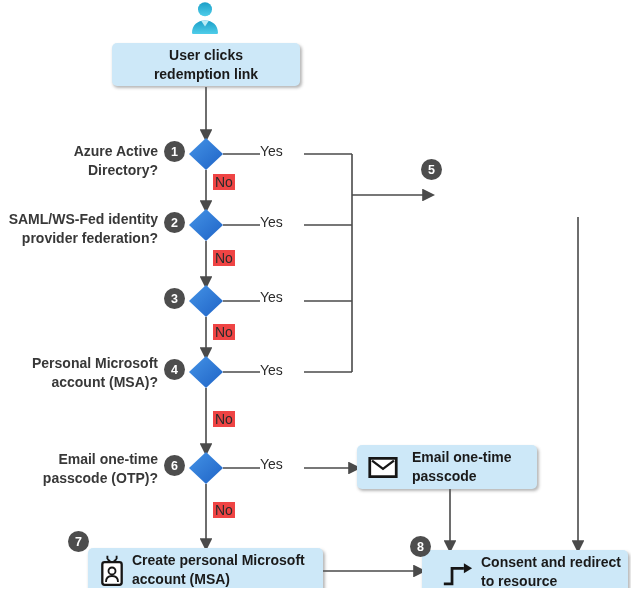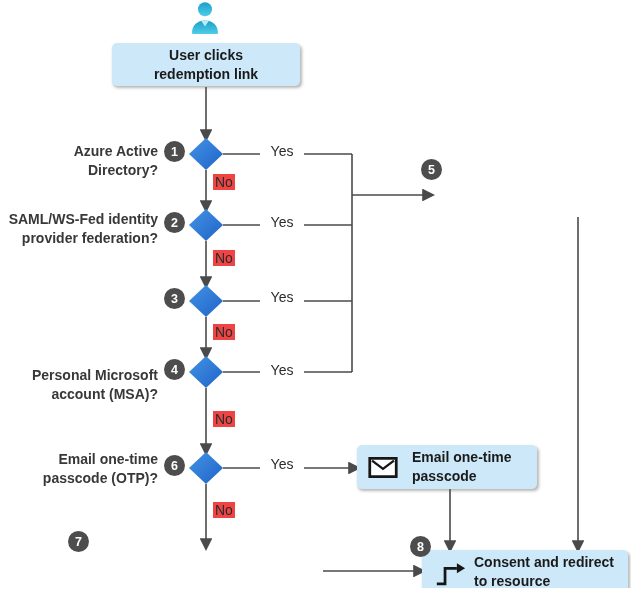--- a/index.html
+++ b/index.html
@@ -23,21 +23,21 @@
   .box.center{justify-content:center;}
   .box.center .txt{text-align:center;}
   .qlabel{
     position:absolute;left:0;width:158px;text-align:right;
     font-weight:bold;font-size:14px;line-height:19px;color:var(--label-text,#383838);
     white-space:pre-line;
   }
   .branch{
     position:absolute;font-size:14px;line-height:16px;color:var(--branch-text,#2b2b2b);
   }
-  .branch.yes{width:44px;text-align:center;background:#fff;left:260px;}
+  .branch.yes{width:44px;background:#fff;left:260px;}
   .branch.no{left:213px;background:#ef4444;padding:0 2px;}
   .badge{
     position:absolute;width:21px;height:21px;border-radius:50%;
     background:var(--badge-gray,#4d4d4d);color:#fff;font-size:12.5px;font-weight:bold;
     display:flex;align-items:center;justify-content:center;
   }
   .bicon{flex:0 0 auto;}
   .bicon .st{stroke:#161616;fill:none;}
   .bicon .fl{fill:#161616;}
   .bicon .wbg{fill:#ffffff;}
@@ -97,21 +97,21 @@
   </svg>
 
   <div class="box center" style="left:112px;top:43px;width:188px;height:43px;">
     <span class="txt">User clicks
 redemption link</span>
   </div>
 
   <div class="qlabel" style="top:210px;">SAML/WS-Fed identity
 provider federation?</div>
   <div class="qlabel" style="top:142px;">Azure Active Directory?</div>
-  <div class="qlabel" style="top:354px;margin-top:12px;">Personal Microsoft
+  <div class="qlabel" style="top:354px;">Personal Microsoft
 account (MSA)?</div>
   <div class="qlabel" style="top:450px;">Email one-time
 passcode (OTP)?</div>
 
   <div class="badge" style="left:164px;top:141px;">1</div>
   <div class="badge" style="left:164px;top:212px;">2</div>
   <div class="badge" style="left:164px;top:288px;">3</div>
   <div class="badge" style="left:164px;top:359px;">4</div>
   <div class="badge" style="left:164px;top:455px;">6</div>
 
@@ -131,23 +131,33 @@
 
   <div class="box" style="left:357px;top:445px;width:180px;height:44px;padding-left:11px;gap:14px;">
     <svg class="bicon" width="30" height="21" viewBox="0 0 32 23">
       <rect class="wbg" x="1.5" y="1.5" width="29" height="20" style="stroke:#161616;stroke-width:3;"></rect>
       <path class="st" d="M4,4 L16,13 L28,4" style="stroke-width:2.6;"></path>
     </svg>
     <span class="txt">Email one-time
 passcode</span>
   </div>
 
+  <div class="box" style="left:88px;top:548px;width:235px;height:44px;padding-left:12px;gap:8px;">
+    <svg class="bicon" width="24" height="33" viewBox="0 0 26 34">
+      <path class="st" d="M8,1 V4.5 M18,1 V4.5 M8,4.5 L13,9 L18,4.5" style="stroke-width:2;"></path>
+      <rect class="wbg" x="2.5" y="8" width="21" height="24.5" rx="2.5" style="stroke:#161616;stroke-width:2.5;"></rect>
+      <circle class="st" cx="13" cy="17.5" r="3.8" style="stroke-width:2;"></circle>
+      <path class="st" d="M6.5,29.5 c0,-4.5 3,-6.5 6.5,-6.5 s6.5,2 6.5,6.5" style="stroke-width:2;"></path>
+    </svg>
+    <span class="txt">Create personal Microsoft
+account (MSA)</span>
+  </div>
   <div class="badge" style="left:68px;top:531px;">7</div>
 
-  <div class="box" style="left:422px;top:550px;width:206px;height:43px;padding-left:13px;gap:8px;">
+  <div class="box" style="left:422px;top:550px;width:206px;height:43px;padding-left:20px;gap:8px;">
     <svg class="bicon" width="31" height="28" viewBox="0 0 34 30">
       <path class="st" d="M2,28 H11 V11 H24" style="stroke-width:3;"></path>
       <polygon class="fl" points="24,5.5 24,16.5 33,11"></polygon>
     </svg>
     <span class="txt">Consent and redirect
 to resource</span>
   </div>
   <div class="badge" style="left:410px;top:536px;">8</div>
 
 </div>

